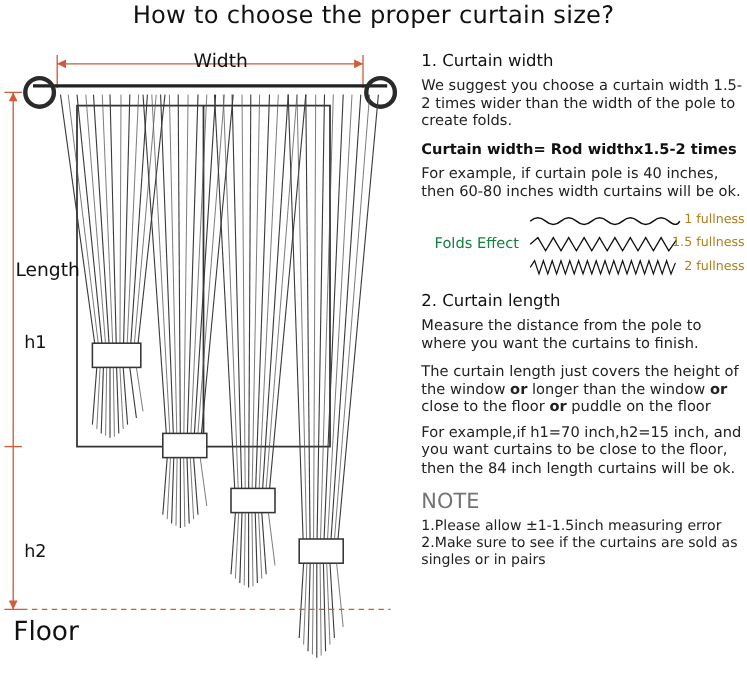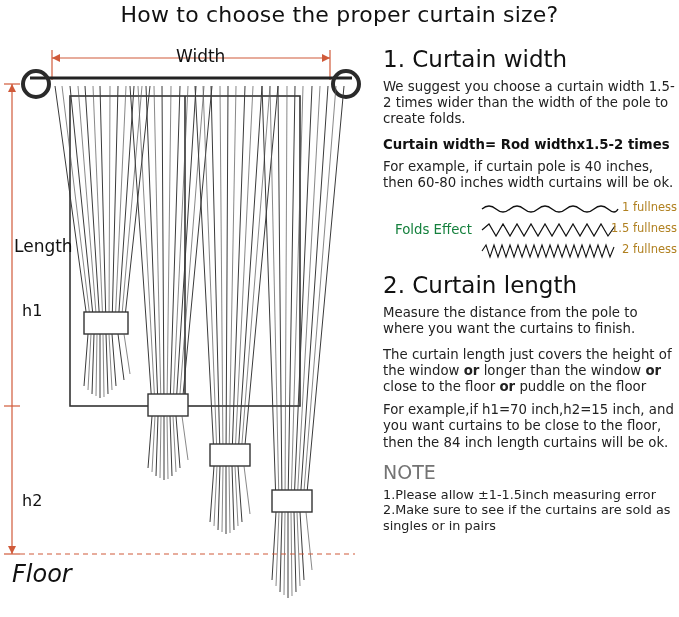--- a/index.html
+++ b/index.html
@@ -44,31 +44,31 @@
   .dlabel {
     position: absolute;
     font-size: 17px;
     color: #111;
   }
   .dlabel.small { font-size: 16px; }
   .label-width { left: 176px; top: 10px; }
   .label-length { left: 14px; top: 200px; }
   .label-h1 { left: 22px; top: 265px; }
   .label-h2 { left: 22px; top: 455px; }
-  .label-floor { left: 12px; top: 524px; font-size: 24px; font-style: italic; }
+  .label-floor { left: 12px; top: 524px; font-size: 24px; }
 
   
   #right {
     position: absolute;
     left: 383px;
     top: 46px;
     width: 294px;
   }
   h2.sec {
-    font-size: 23px;
+    font-size: 15px;
     font-weight: normal;
     margin: 0 0 7px 0;
     color: #111;
   }
   h2.note {
     font-size: 19px;
     font-weight: normal;
     margin: 10px 0 4px 0;
     color: #737373;
   }

